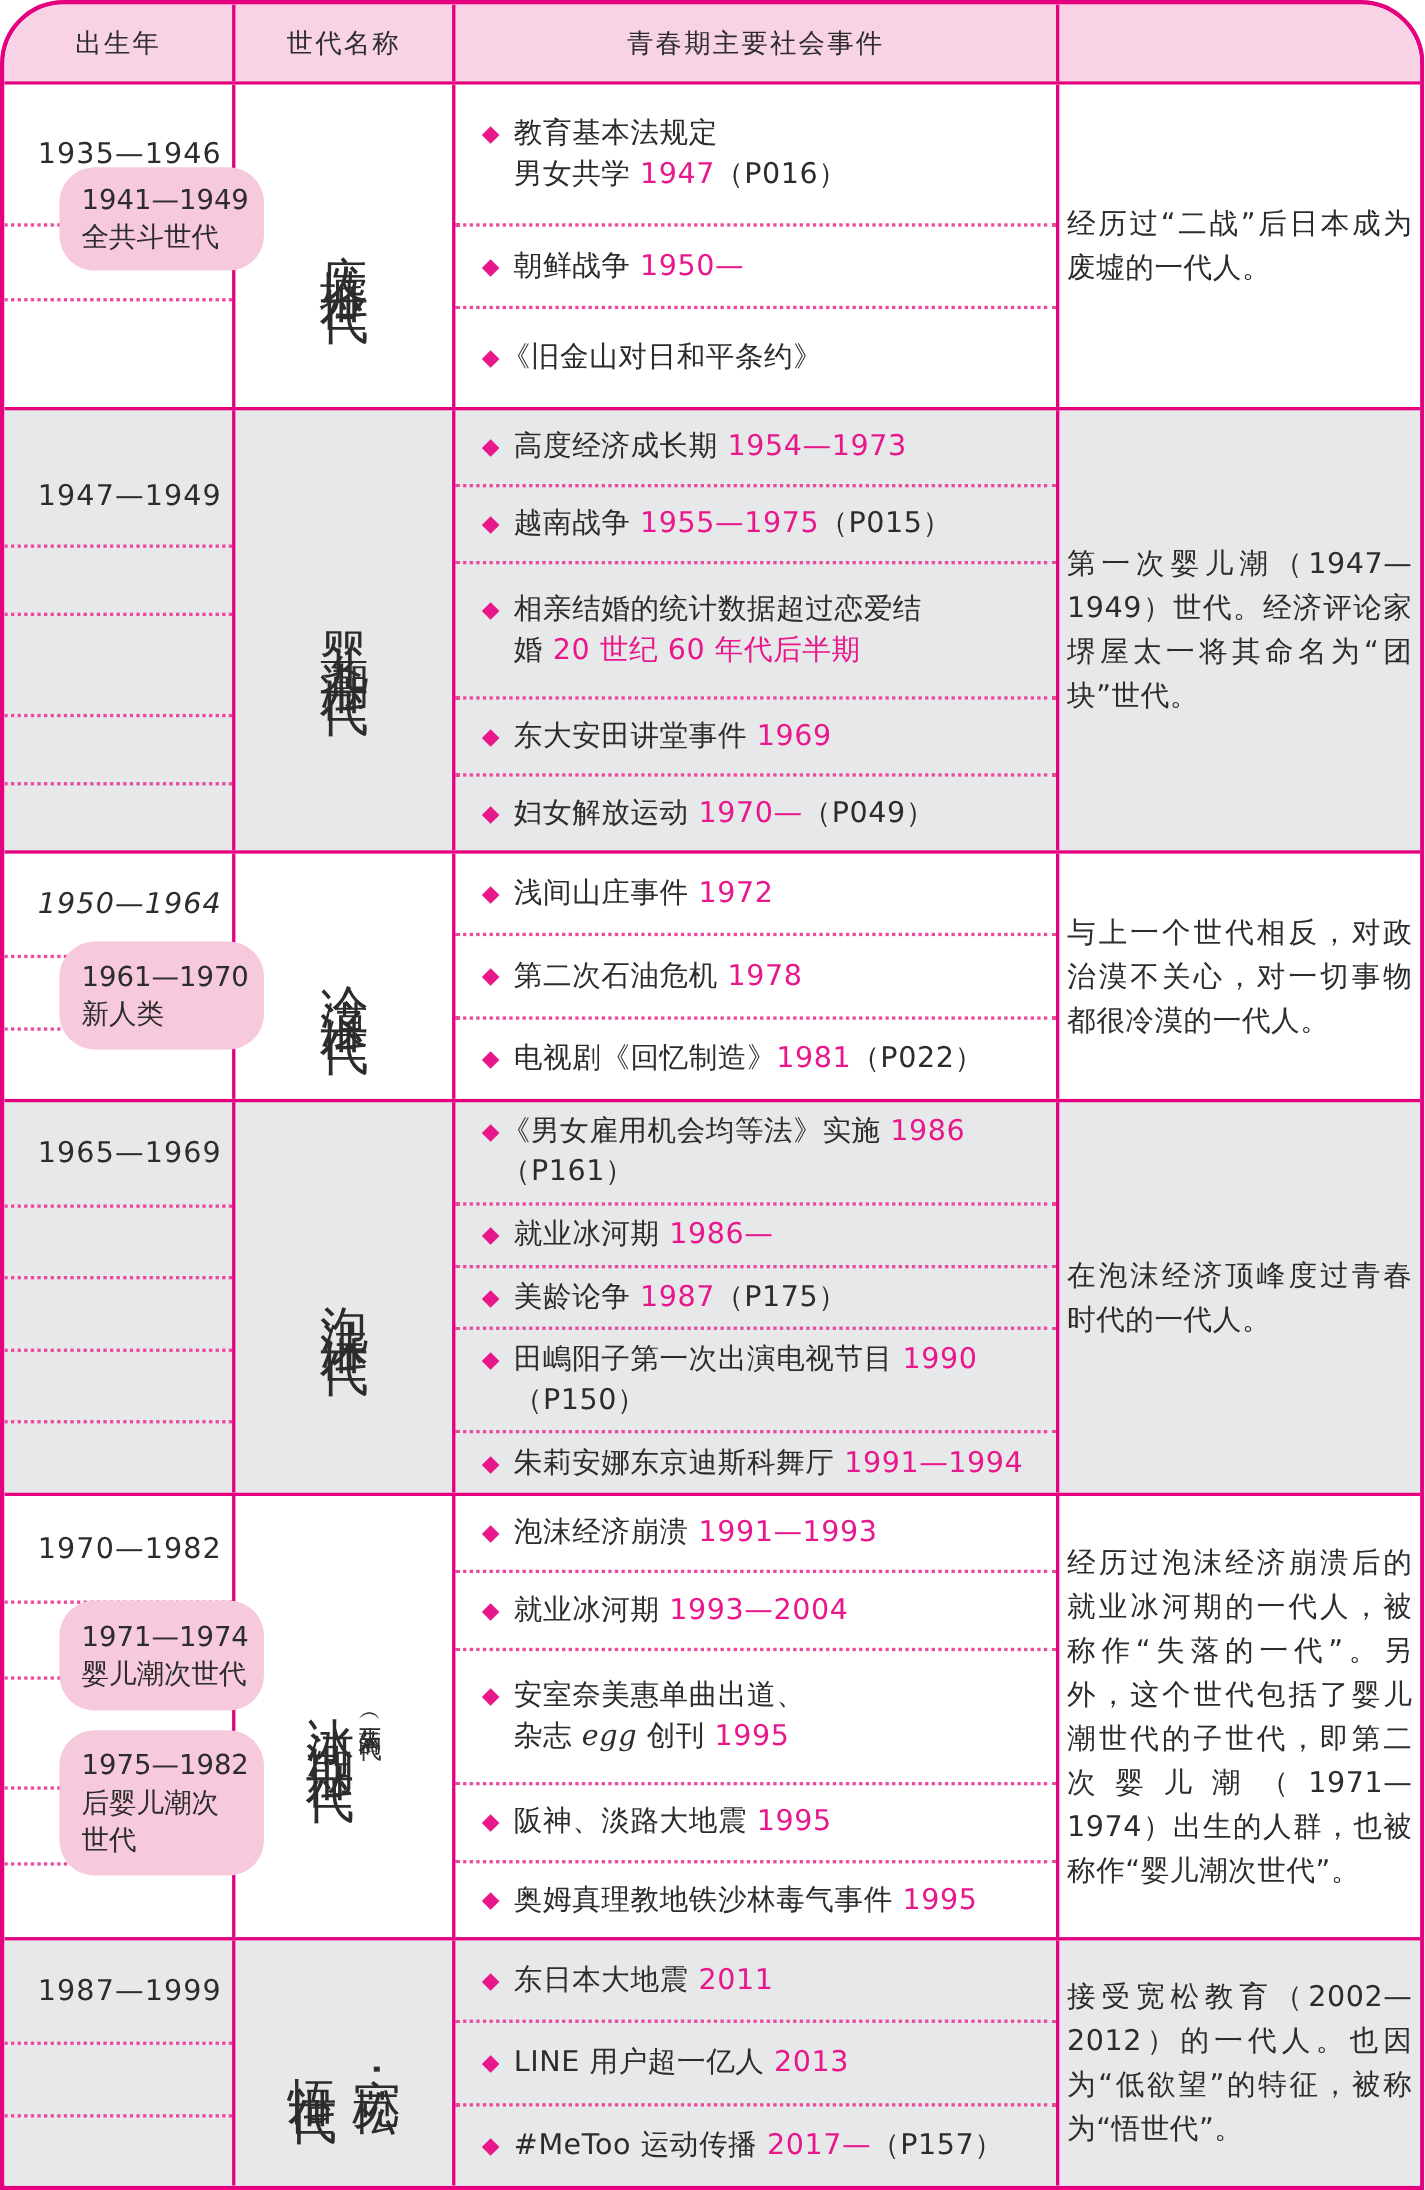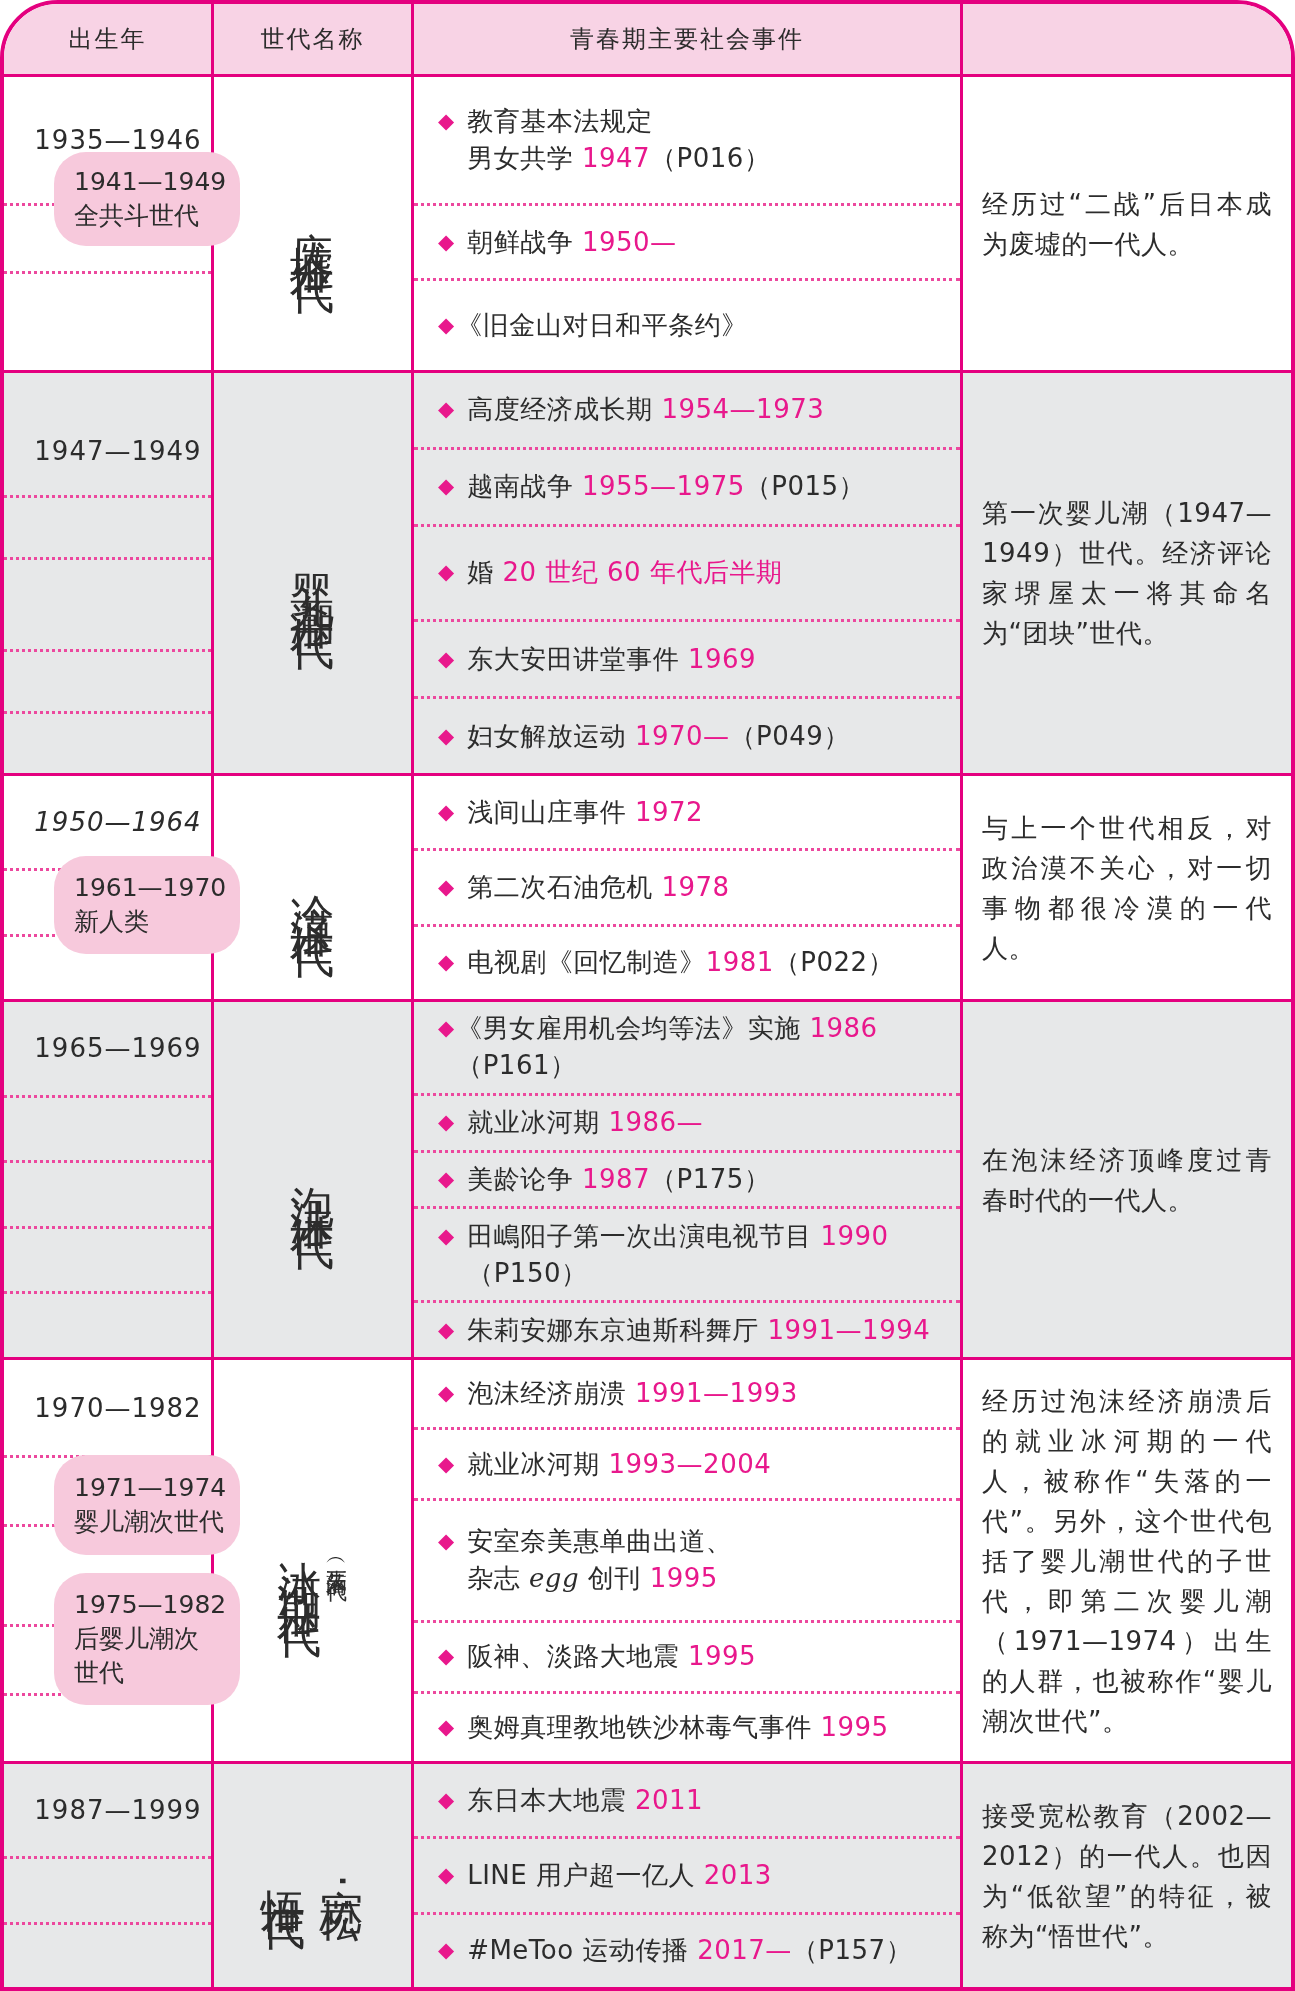--- a/index.html
+++ b/index.html
@@ -32,21 +32,21 @@
   .c1 .slot{justify-content:center;padding-left:21px;}
   .slot.sep{border-top:3px dotted var(--dot);}
   .year{font-size:26px;letter-spacing:1px;}
   .c3 .slot{padding-left:24px;padding-right:6px;}
   .event{display:flex;align-items:flex-start;}
   .bullet{color:var(--hl);font-size:21px;line-height:37px;margin-right:13px;flex:0 0 auto;}
   .bullet.tight{margin-right:2px;}
   .etext{font-size:26px;line-height:37px;letter-spacing:0.5px;}
   .hl{color:var(--hl);}
   .itl{font-style:italic;font-family:"DejaVu Serif",serif;}
-  .c4{display:flex;align-items:center;padding:0 19px;}
+  .c4{display:flex;align-items:center;padding:0 7px;}
   .desc{font-size:26px;line-height:40px;text-align:justify;letter-spacing:0.5px;}
   .c2{display:flex;align-items:center;justify-content:center;}
   .genwrap{display:flex;align-items:center;justify-content:center;}
   .genmain{writing-mode:vertical-rl;font-size:44px;letter-spacing:14px;line-height:1;}
   .gennote{writing-mode:vertical-rl;font-size:21px;letter-spacing:3px;line-height:1.05;margin-left:4px;}
   .gencols{writing-mode:vertical-rl;font-size:44px;letter-spacing:10px;line-height:1;}
   .gencols span{display:block;}
   .gencols span + span{margin-right:14px;}
   .bubble{position:absolute;left:50px;width:186px;background:var(--bubblebg);border-radius:32px;z-index:5;
         display:flex;flex-direction:column;justify-content:center;padding:6px 8px 6px 20px;
@@ -141,20 +141,21 @@
                 <span class="bullet">◆</span>
                 <div class="etext">
                   <div><span>越南战争 </span><span class="hl">1955—1975</span><span>（P015）</span></div>
                 </div>
               </div>
             </div>
             <div class="slot sep" style="flex-grow: 1.5;">
               <div class="event">
                 <span class="bullet">◆</span>
                 <div class="etext">
+                  <div><span>相亲结婚的统计数据超过恋爱结</span></div>
                   <div><span>婚  </span><span class="hl">20 世纪 60 年代后半期</span></div>
                 </div>
               </div>
             </div>
             <div class="slot sep" style="flex-grow: 1;">
               <div class="event">
                 <span class="bullet">◆</span>
                 <div class="etext">
                   <div><span>东大安田讲堂事件 </span><span class="hl">1969</span></div>
                 </div>

